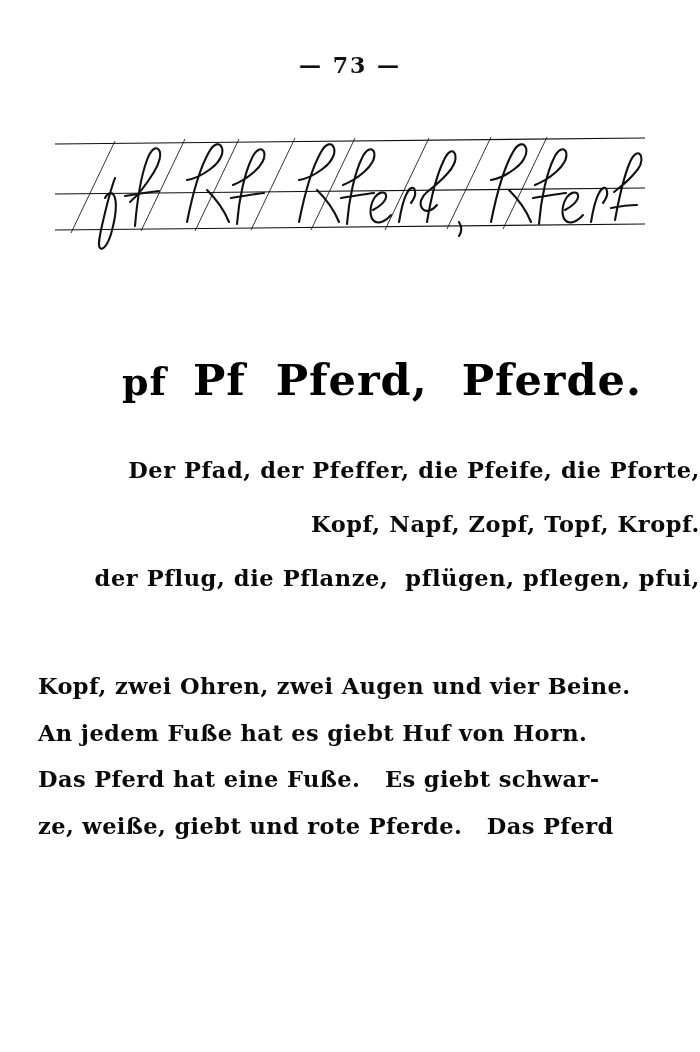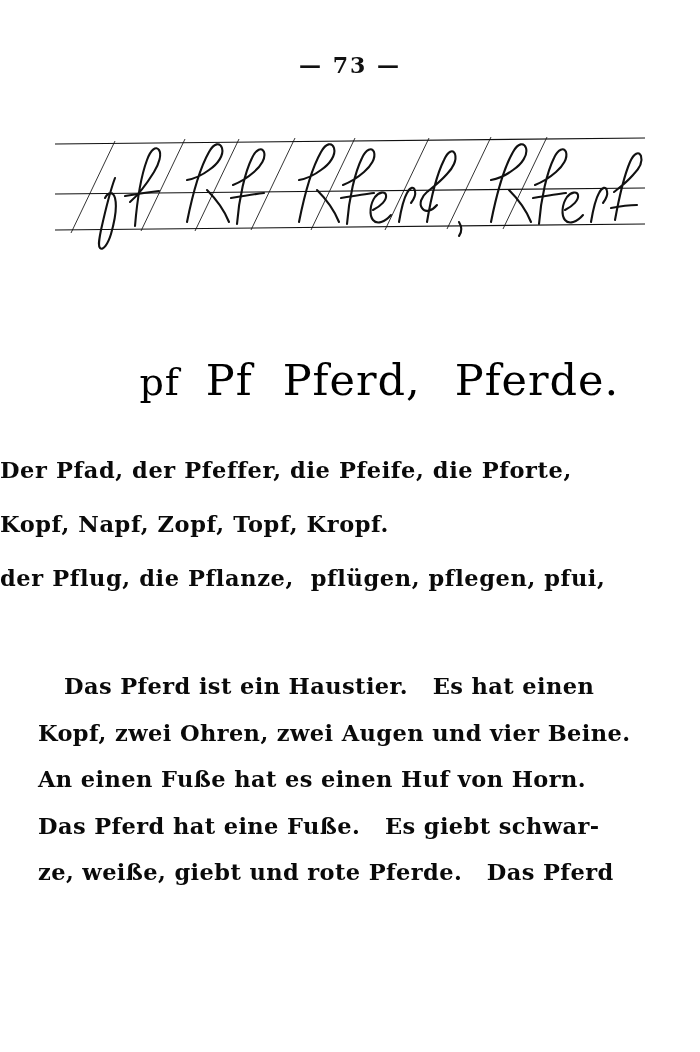--- a/index.html
+++ b/index.html
@@ -50,38 +50,38 @@
   }
 
   
   .headline {
     position: absolute;
     left: 0;
     top: 305px;
     width: 700px;
     text-align: center;
     font-family: "DejaVu Serif", serif;
-    font-weight: 400;
+    font-weight: 700;
     font-size: 43px;
     letter-spacing: 1px;
     color: #000;
     white-space: pre;
   }
   .headline .hl-small { font-size: 38px; }
   .headline .sp-1 { display: inline-block; width: 26px; }
   .headline .sp-2 { display: inline-block; width: 30px; }
   .headline .sp-3 { display: inline-block; width: 34px; }
 
   
   .wordlist {
     position: absolute;
     left: 0;
     top: 443px;
     width: 700px;
-    text-align: left;
+    text-align: right;
     font-family: "DejaVu Serif", serif;
     font-weight: 700;
     font-size: 22.5px;
     line-height: 54px;
     letter-spacing: 0.6px;
     color: #0a0a0a;
   }
   .wordlist .wl-line { display: block; white-space: pre; }
 
   
@@ -167,20 +167,19 @@
     <span class="hl-small">pf</span><span class="sp-1"></span><span>Pf</span><span class="sp-2"></span><span>Pferd,</span><span class="sp-3"></span><span>Pferde.</span>
   </div>
 
   <div class="wordlist">
     <span class="wl-line">Der Pfad, der Pfeffer, die Pfeife, die Pforte,</span>
     <span class="wl-line">Kopf, Napf, Zopf, Topf, Kropf.</span>
     <span class="wl-line">der Pflug, die Pflanze,  pflügen, pflegen, pfui,</span>
   </div>
 
   <div class="passage">
-    <span class="p-line first">Das Pferd ist ein Haustier.   Es hat einen</span>
     <span class="p-line">Kopf, zwei Ohren, zwei Augen und vier Beine.</span>
-    <span class="p-line">An einen Fuße hat es einen Huf von Horn.</span>
+    <span class="p-line">An jedem Fuße hat es giebt Huf von Horn.</span>
     <span class="p-line">Das Pferd hat eine Fuße.   Es giebt schwar-</span>
     <span class="p-line">ze, weiße, giebt und rote Pferde.   Das Pferd</span>
   </div>
 
 </div>
 
 </body></html>

